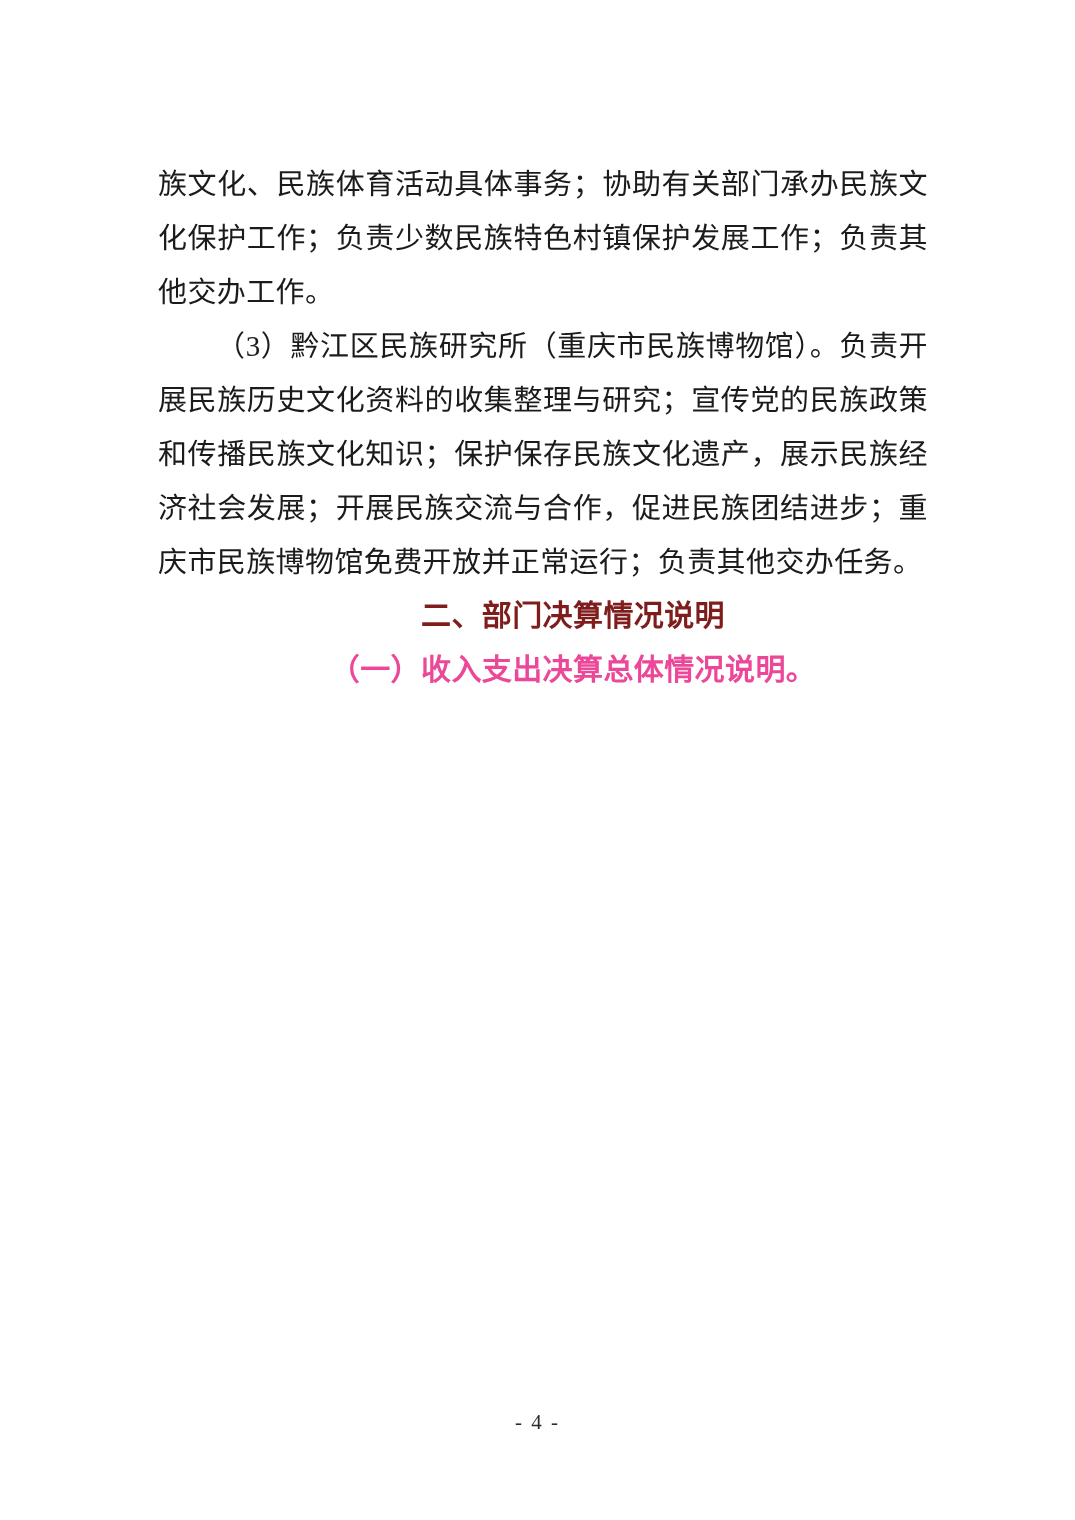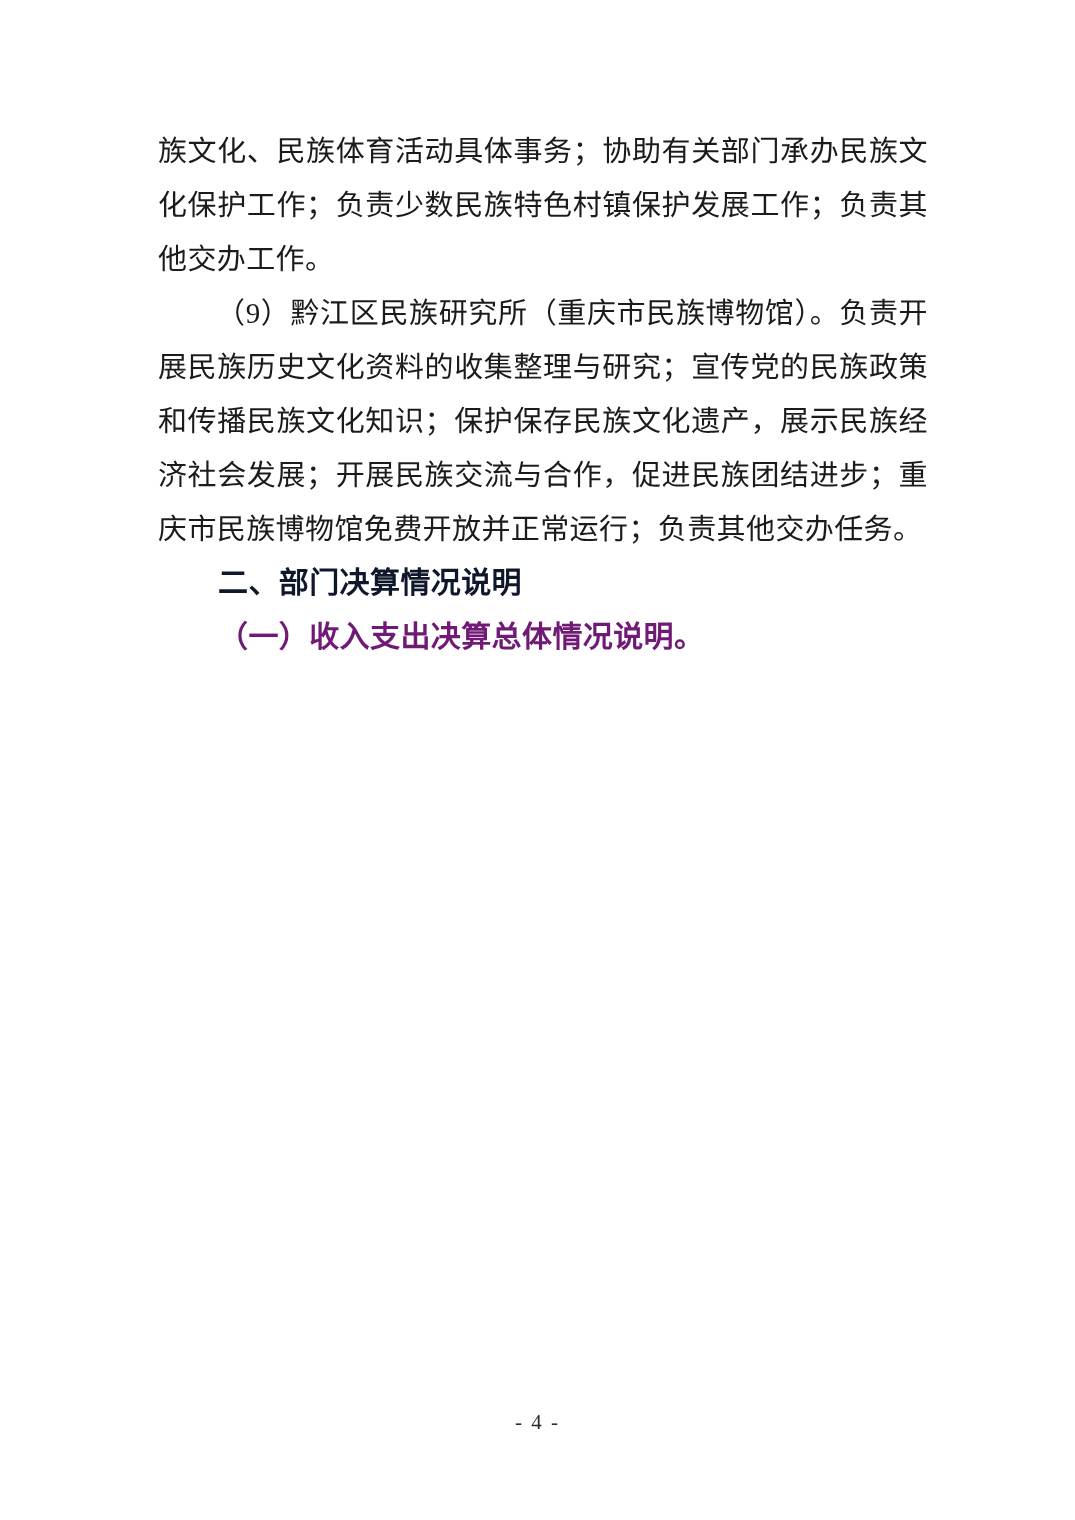--- a/index.html
+++ b/index.html
@@ -14,21 +14,21 @@
     height: 1520px;
     margin: 0 auto;
     background: #ffffff;
     overflow: hidden;
     font-family: "Liberation Serif", serif;
     color: #1b1b1b;
   }
   .content {
     position: absolute;
     left: 158px;
-    top: 124px;
+    top: 157px;
     width: 770px;
     font-size: 29px;
     line-height: 54px;
     text-align: justify;
     text-justify: inter-character;
     letter-spacing: 0.4px;
   }
   .content p {
     margin: 0;
     text-indent: 2em;
@@ -36,32 +36,32 @@
   .content p.no-indent {
     text-indent: 0;
   }
   .section-heading {
     margin: 0;
     text-indent: 2em;
     font-family: "Liberation Sans", sans-serif;
     font-weight: 700;
     font-size: 30px;
     line-height: 54px;
-    color: #0f172a;
-    text-align: left;
+    color: #7f1d1d;
+    text-align: center;
   }
   .sub-heading {
     margin: 0;
     text-indent: 2em;
     font-family: "Liberation Serif", serif;
     font-weight: 700;
     font-size: 30px;
     line-height: 54px;
-    color: #701a75;
-    text-align: left;
+    color: #ec4899;
+    text-align: center;
   }
   .overview-para {
     margin-top: 14px !important;
   }
   .lead-bold {
     font-weight: 700;
   }
   .page-footer {
     position: absolute;
     left: 0;
@@ -77,21 +77,21 @@
 </head>
 <body>
 
 <div class="page">
 
   <main class="content">
 
     <p class="no-indent">族文化、民族体育活动具体事务；协助有关部门承办民族文化保护工作；负责少数民族特色村镇保护发展工作；负责其他交办工作。</p>
 
 
-    <p>（9）黔江区民族研究所（重庆市民族博物馆）。负责开展民族历史文化资料的收集整理与研究；宣传党的民族政策和传播民族文化知识；保护保存民族文化遗产，展示民族经济社会发展；开展民族交流与合作，促进民族团结进步；重庆市民族博物馆免费开放并正常运行；负责其他交办任务。</p>
+    <p>（3）黔江区民族研究所（重庆市民族博物馆）。负责开展民族历史文化资料的收集整理与研究；宣传党的民族政策和传播民族文化知识；保护保存民族文化遗产，展示民族经济社会发展；开展民族交流与合作，促进民族团结进步；重庆市民族博物馆免费开放并正常运行；负责其他交办任务。</p>
 
     <h2 class="section-heading">二、部门决算情况说明</h2>
 
     <h3 class="sub-heading">（一）收入支出决算总体情况说明。</h3>
 
 
   </main>
 
   <footer class="page-footer">
     <span>- 4 -</span>

